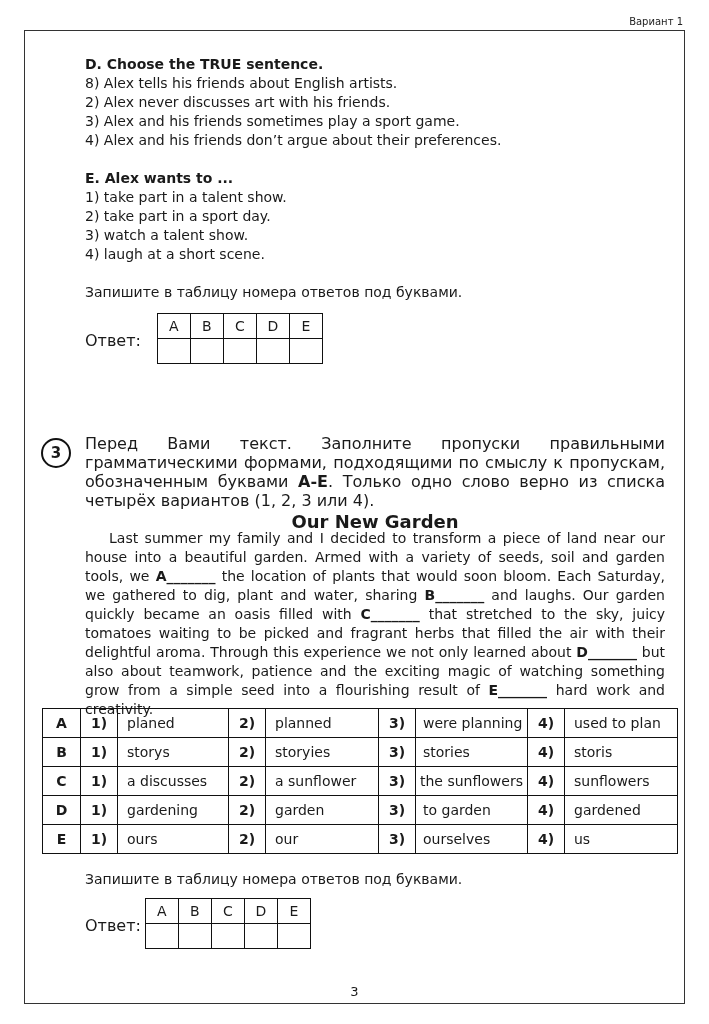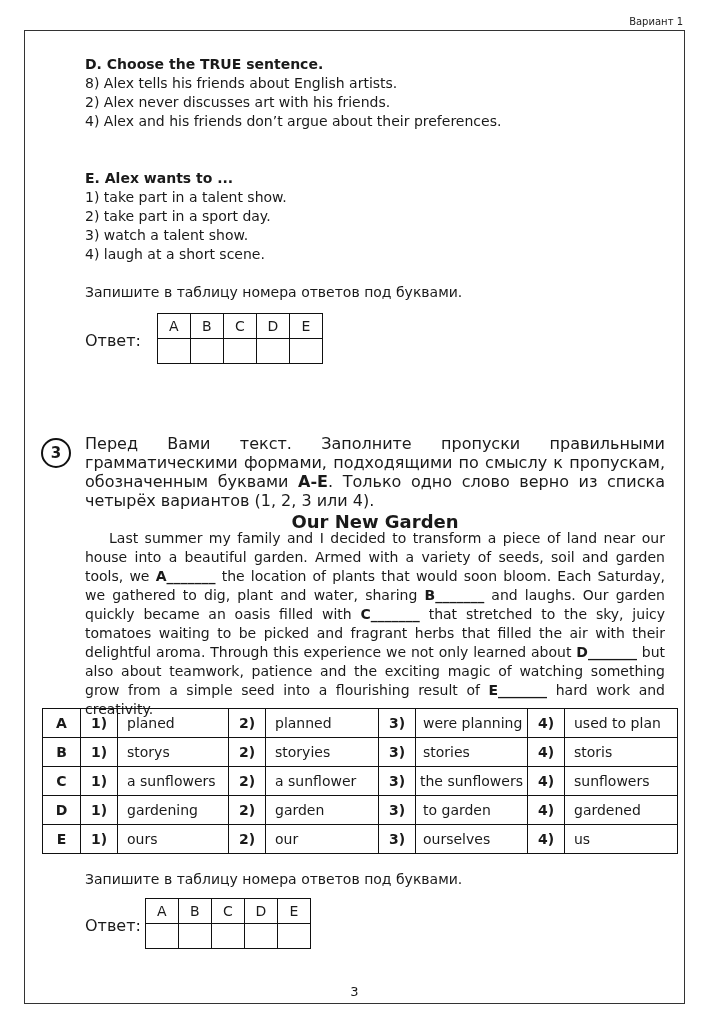--- a/index.html
+++ b/index.html
@@ -43,20 +43,21 @@
 <body>
 
 <div class="variant">Вариант 1</div>
 
 <div class="frame"></div>
 
 <div class="abs q" style="left:85px; top:55px;">
   <div class="head">D. Choose the TRUE sentence.</div>
   <div>8) Alex tells his friends about English artists.</div>
   <div>2) Alex never discusses art with his friends.</div>
+  <div>3) Alex and his friends sometimes play a sport game.</div>
   <div>4) Alex and his friends don’t argue about their preferences.</div>
 </div>
 
 <div class="abs q" style="left:85px; top:169px;">
   <div class="head">E. Alex wants to ...</div>
   <div>1) take part in a talent show.</div>
   <div>2) take part in a sport day.</div>
   <div>3) watch a talent show.</div>
   <div>4) laugh at a short scene.</div>
 </div>
@@ -115,21 +116,21 @@
     <td class="num">2)</td>
     <td class="w2">storyies</td>
     <td class="num">3)</td>
     <td class="w3">stories</td>
     <td class="num">4)</td>
     <td class="w4">storis</td>
   </tr>
   <tr>
     <td class="let">C</td>
     <td class="num">1)</td>
-    <td class="w1">a sunflowers</td>
+    <td class="w1">a discusses</td>
     <td class="num">2)</td>
     <td class="w2">a sunflower</td>
     <td class="num">3)</td>
     <td class="w3" style="padding-left:4px;">the sunflowers</td>
     <td class="num">4)</td>
     <td class="w4">sunflowers</td>
   </tr>
   <tr>
     <td class="let">D</td>
     <td class="num">1)</td>

